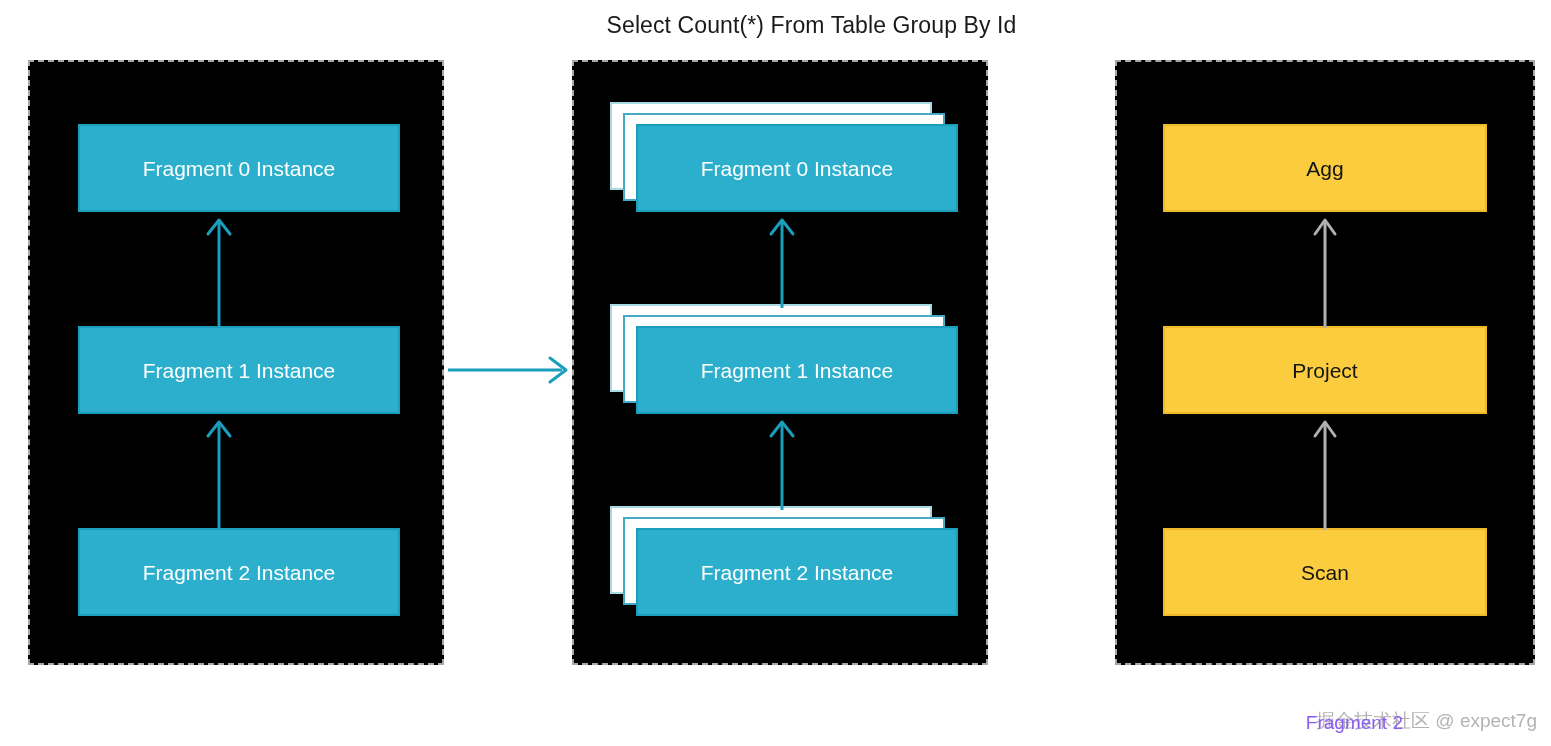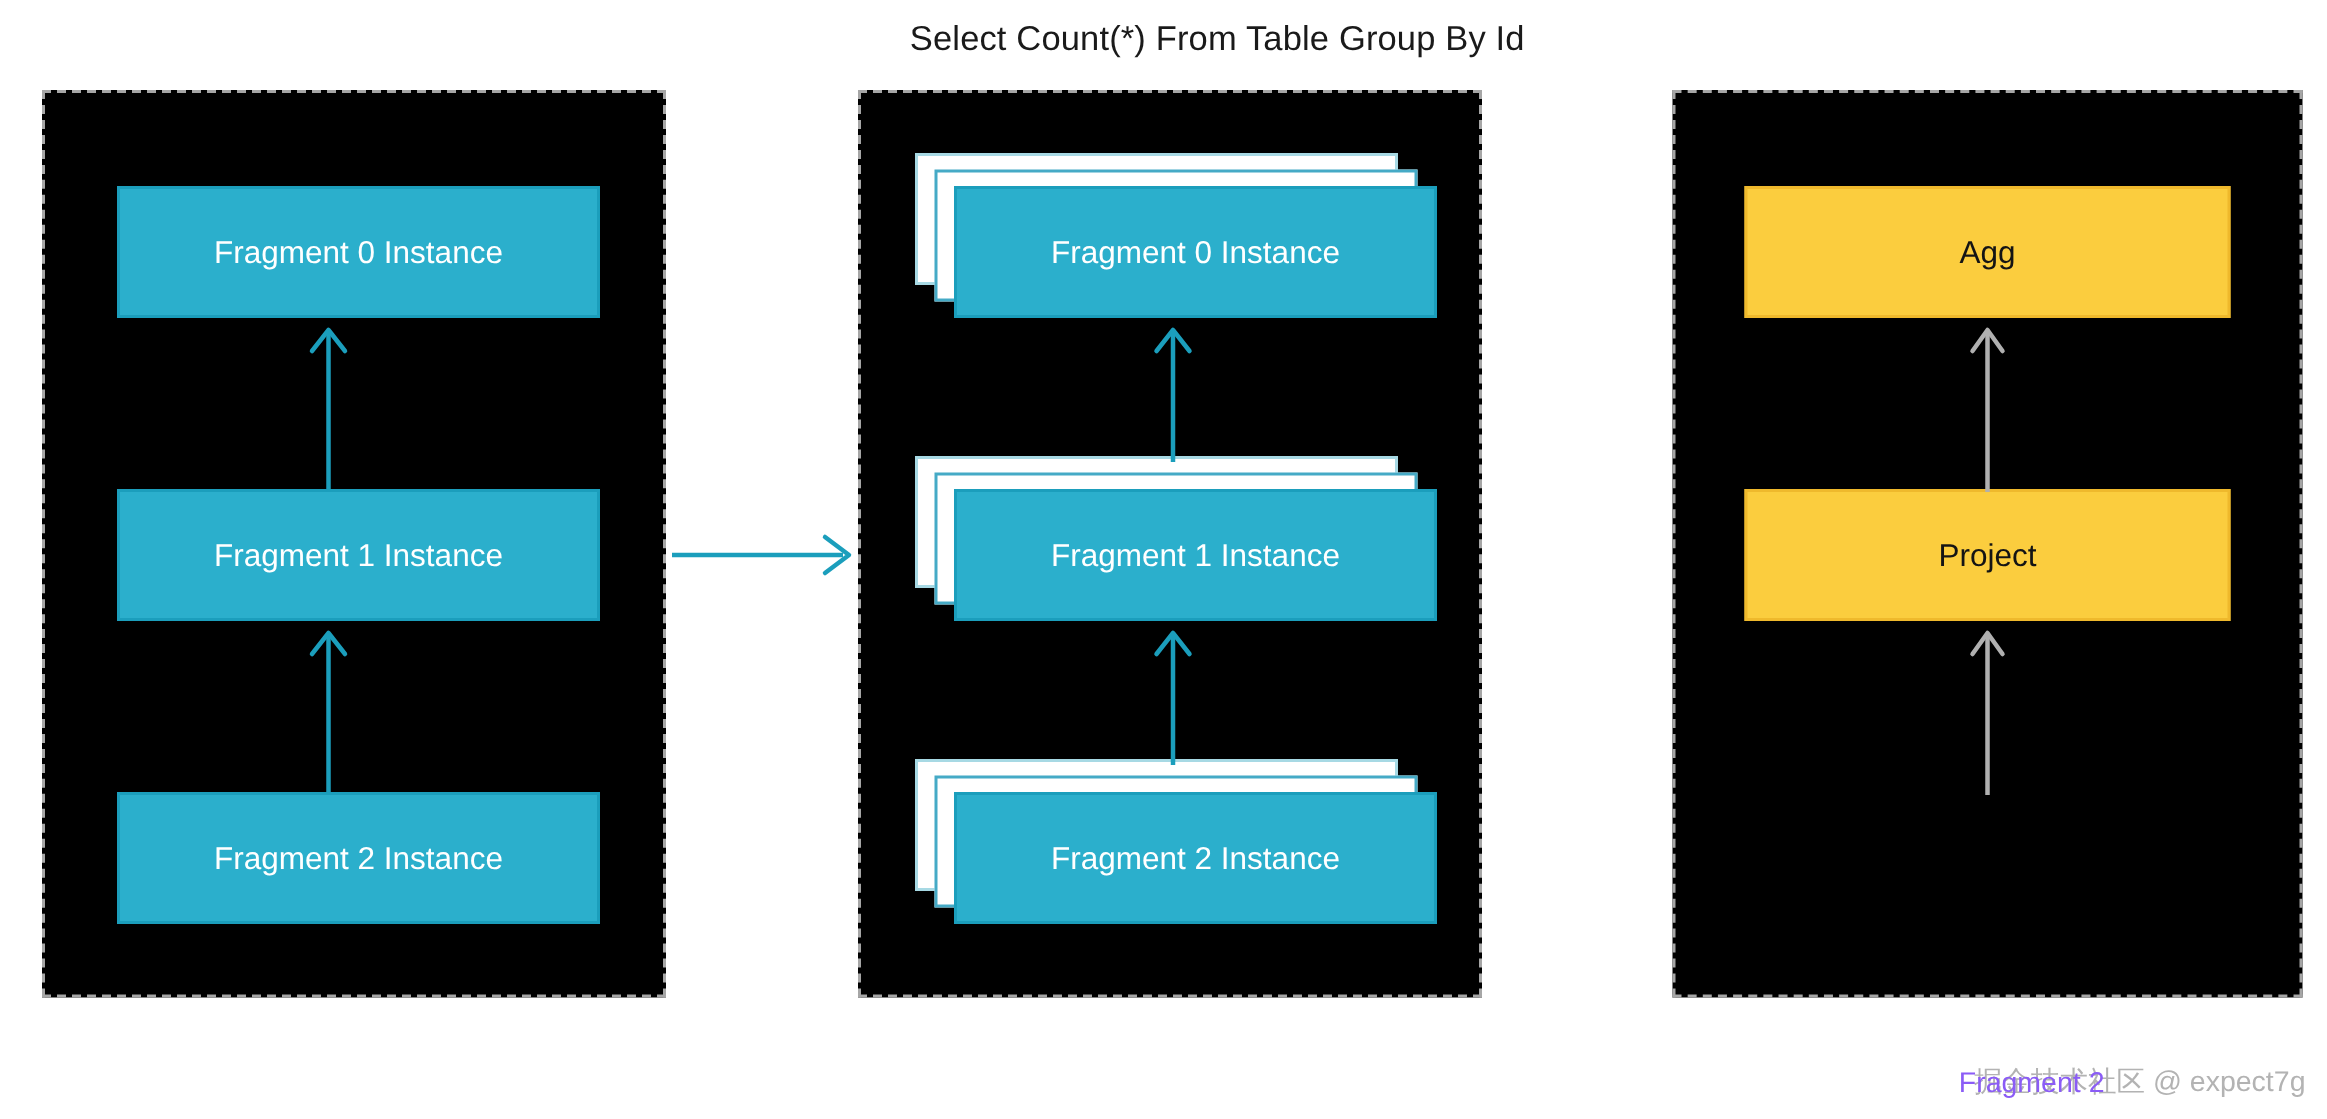--- a/index.html
+++ b/index.html
@@ -197,20 +197,21 @@
     <polyline points="7,22 18,8 29,22" fill="none" stroke="#1b9ebc" stroke-width="3" stroke-linecap="round" stroke-linejoin="round"></polyline>
   </svg>
 </div>
 
 <div class="panel" id="panel-plan">
 
   <div class="node node-yellow" id="project-box">Project</div>
 
   <div class="node node-yellow" id="agg-box">Agg</div>
 
+  <div class="node node-yellow" id="scan-box">Scan</div>
 
   <svg class="arrow-svg" style="left:190px; top:150px;" width="36" height="116">
     <line x1="18" y1="116" x2="18" y2="10" stroke="#b0b0b0" stroke-width="3"></line>
     <polyline points="8,22 18,8 28,22" fill="none" stroke="#b0b0b0" stroke-width="3" stroke-linecap="round" stroke-linejoin="round"></polyline>
   </svg>
 
   <svg class="arrow-svg" style="left:190px; top:352px;" width="36" height="116">
     <line x1="18" y1="116" x2="18" y2="10" stroke="#b0b0b0" stroke-width="3"></line>
     <polyline points="8,22 18,8 28,22" fill="none" stroke="#b0b0b0" stroke-width="3" stroke-linecap="round" stroke-linejoin="round"></polyline>
   </svg>

